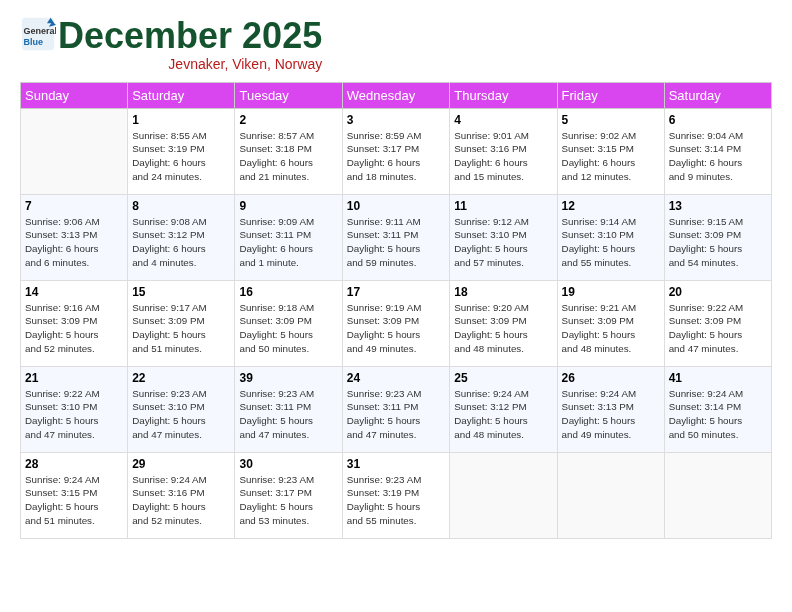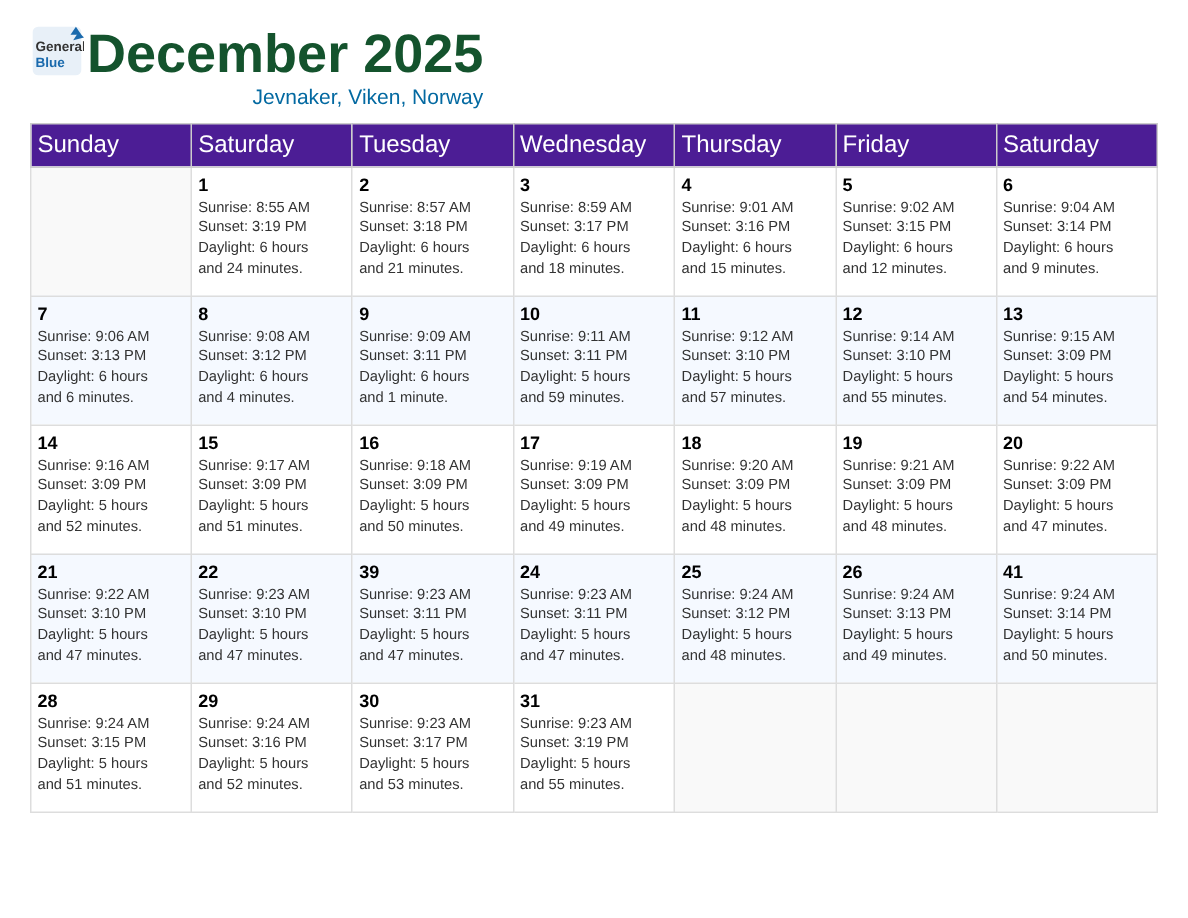--- a/index.html
+++ b/index.html
@@ -36,33 +36,33 @@
       text-align: right;
     }
     .month-title {
       font-size: 36px;
       font-weight: bold;
       color: #14532d;
       line-height: 1.1;
     }
     .subtitle {
       font-size: 14px;
-      color: #0369a1;
+      color: #b91c1c;
     }
     .calendar {
       width: 100%;
       border-collapse: collapse;
       font-size: 10.5px;
     }
     .calendar th {
-      background-color: #4c1d95;
+      background-color: #d946ef;
       color: #fff;
       padding: 5px 4px;
       text-align: left;
-      font-size: 16px;
+      font-size: 13px;
       font-weight: normal;
       border: 1px solid #ccc;
     }
     .calendar td {
       vertical-align: top;
       padding: 4px 4px;
       border: 1px solid #ddd;
       width: 108px;
       height: 86px;
       background: #fff;

